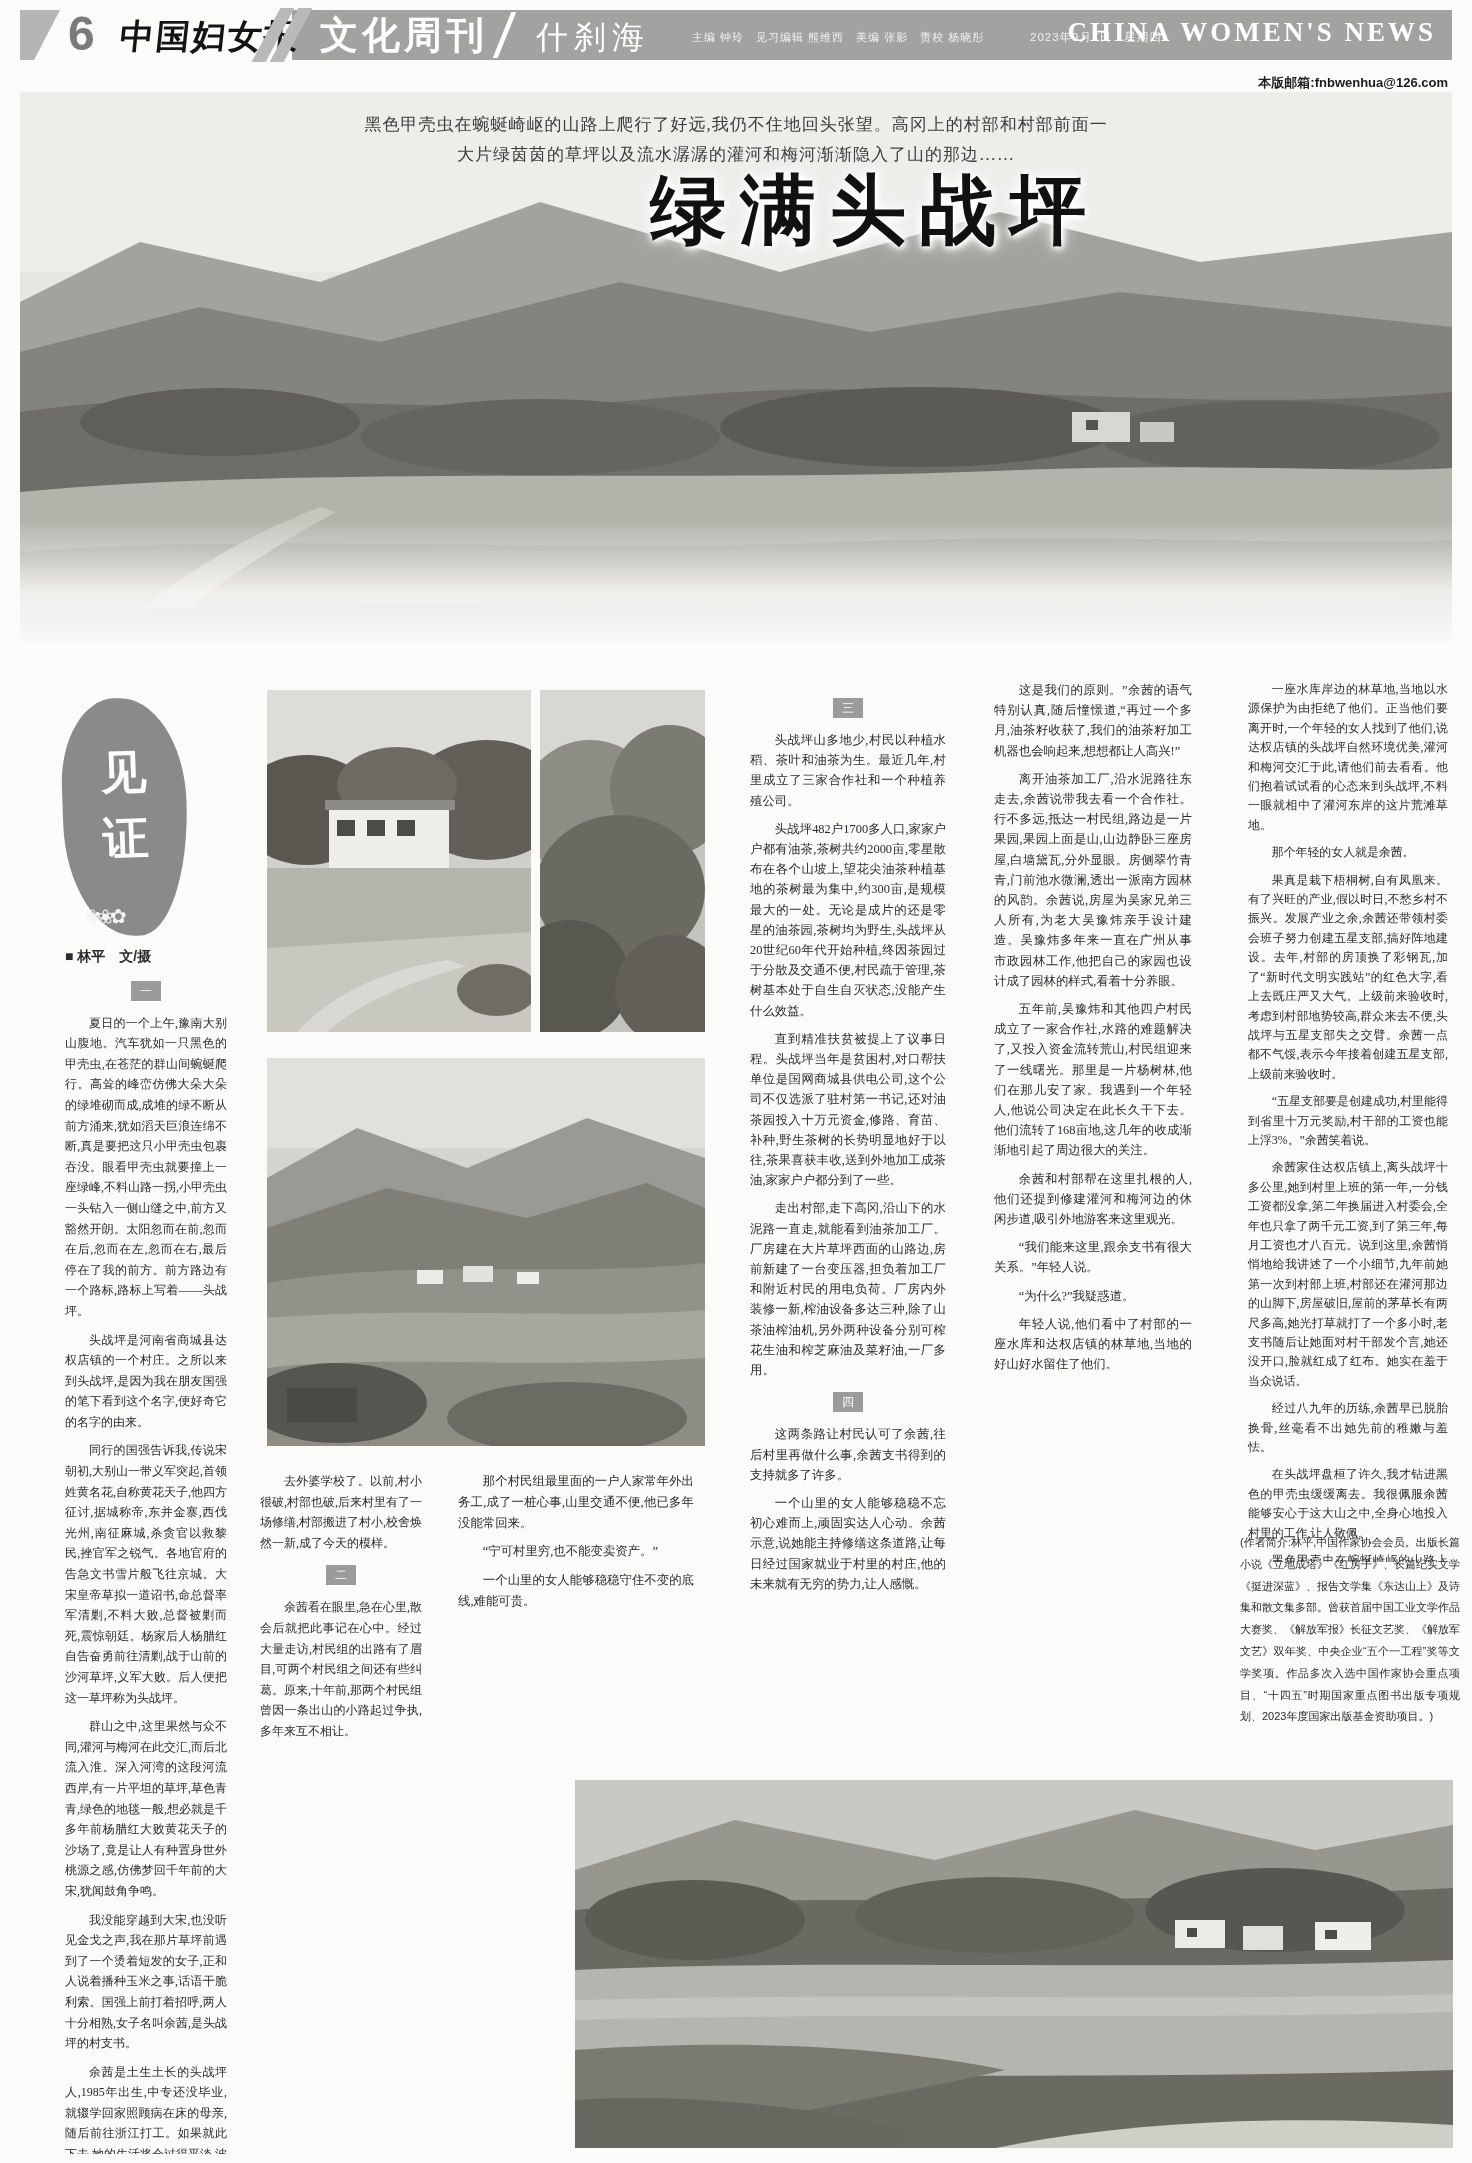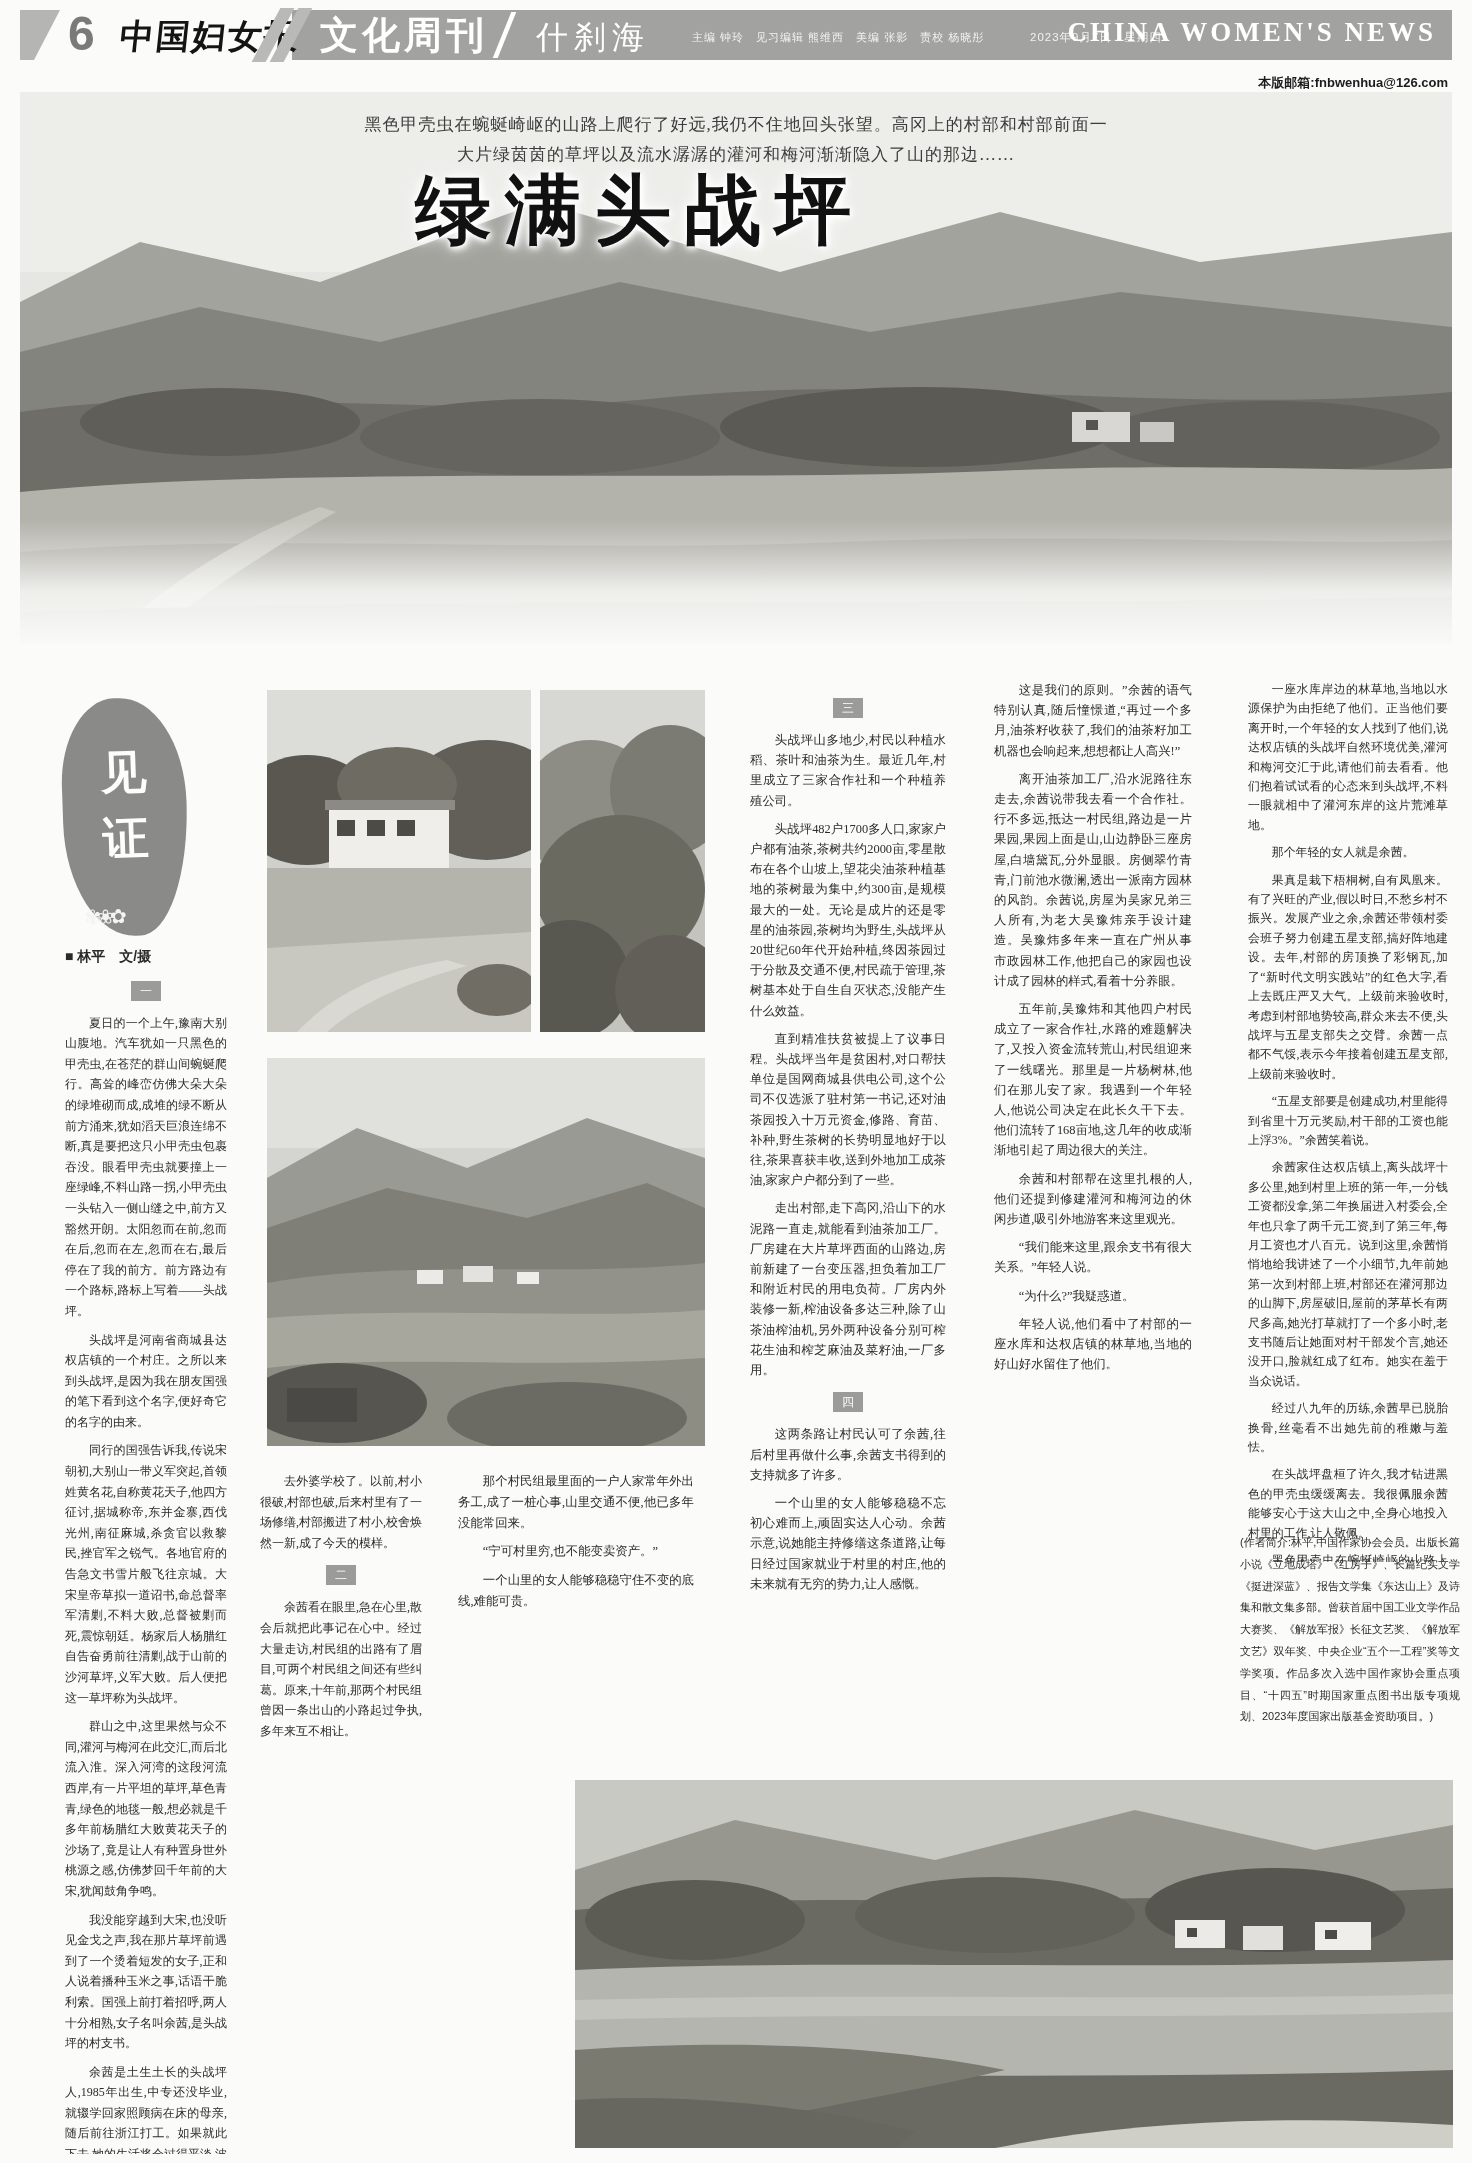--- a/index.html
+++ b/index.html
@@ -30,21 +30,21 @@
          font-family:"Liberation Sans",sans-serif;}
   
   .photo{position:absolute;overflow:hidden;background:#cfcfcb;}
   .photo svg{display:block;width:100%;height:100%;}
   #main-photo{left:20px;top:92px;width:1432px;height:552px;background:#e8e8e5;}
   #photo-fade{left:20px;top:520px;width:1432px;height:130px;
       background:linear-gradient(to bottom,rgba(251,251,249,0),rgba(251,251,249,.85) 55%,#fbfbf9);}
   
   #lede{left:286px;top:110px;width:900px;text-align:center;font-size:17px;color:#3c3c3a;
         line-height:30px;letter-spacing:1px;}
-  #headline{left:180px;top:160px;width:920px;text-align:center;font-size:76px;font-weight:bold;
+  #headline{left:180px;top:160px;width:920px;text-align:right;font-size:76px;font-weight:bold;
             color:#111;letter-spacing:14px;
             text-shadow:0 0 4px #fff,0 0 10px #fff,0 0 18px #fff,2px 2px 6px #fff;}
   
   #seal{left:63px;top:698px;width:124px;height:238px;background:#8a8a88;
         border-radius:46% 54% 42% 58% / 38% 46% 58% 50%;transform:rotate(-2deg);}
   .seal-ch{position:absolute;left:0;width:100%;text-align:center;color:#fdfdfb;font-weight:bold;
            font-size:46px;line-height:1;}
   .seal-flower{position:absolute;left:18px;bottom:8px;width:100%;color:#f4f4f2;font-size:20px;
                letter-spacing:-4px;}
   

